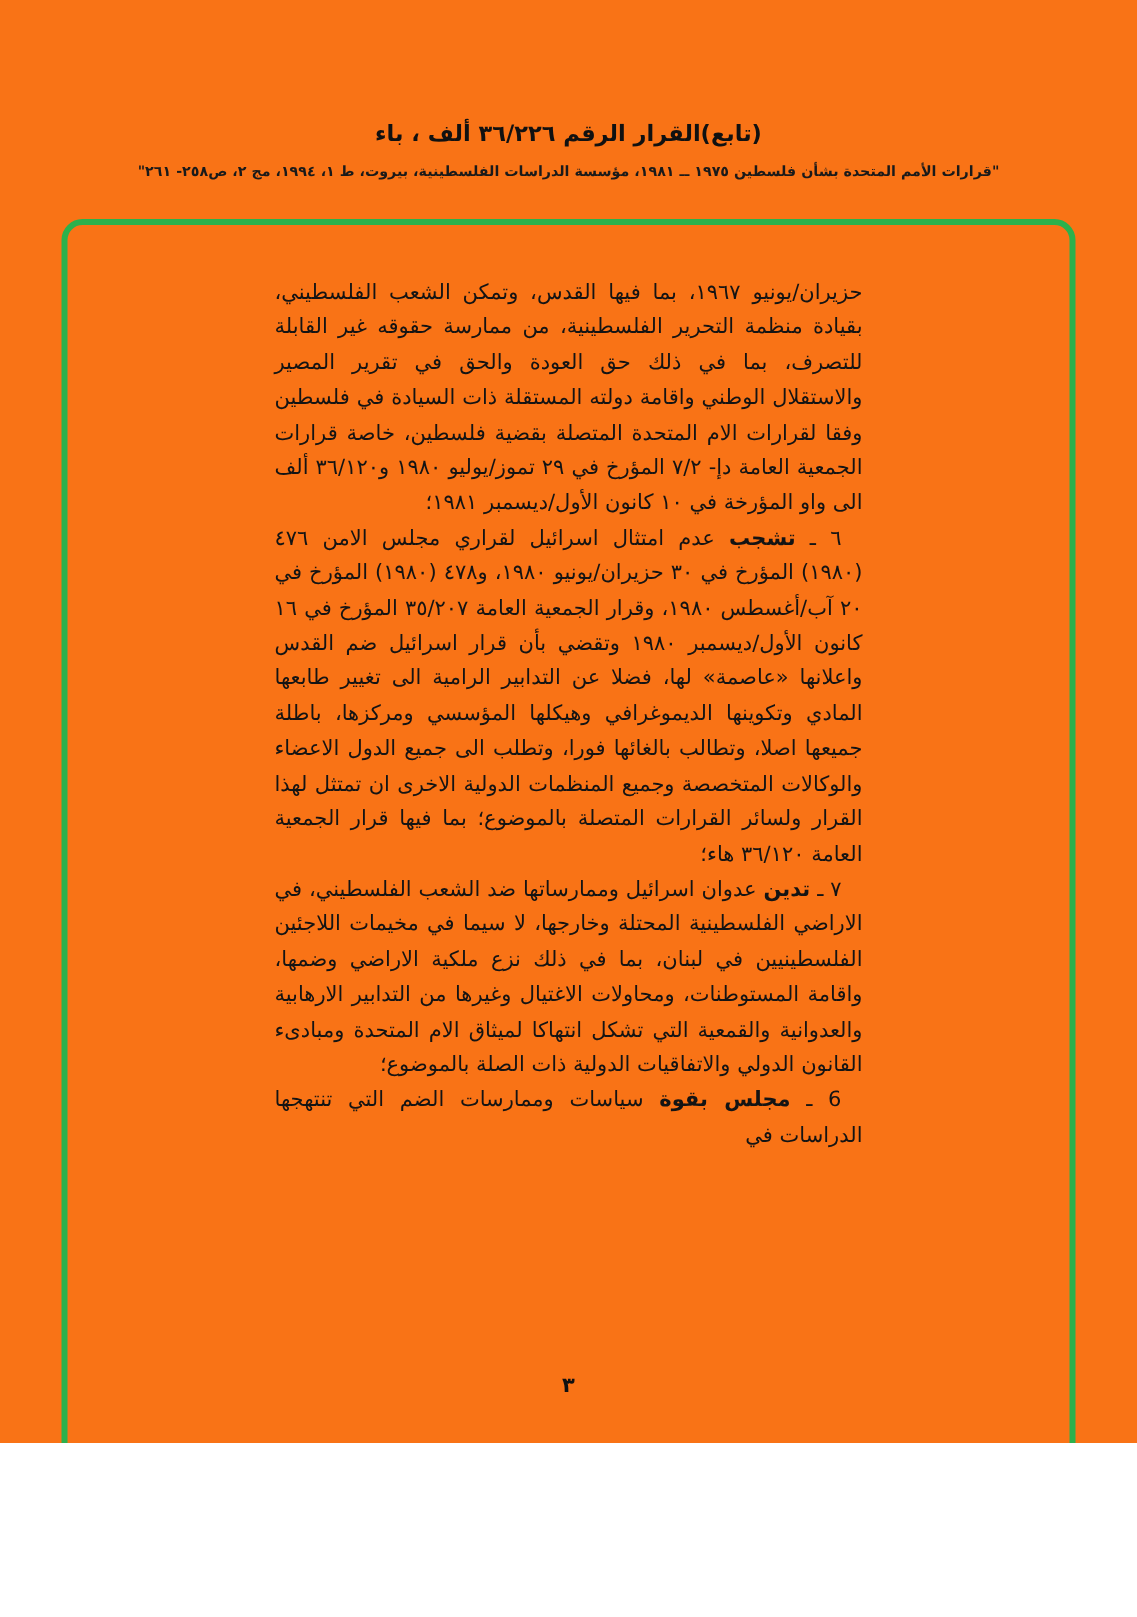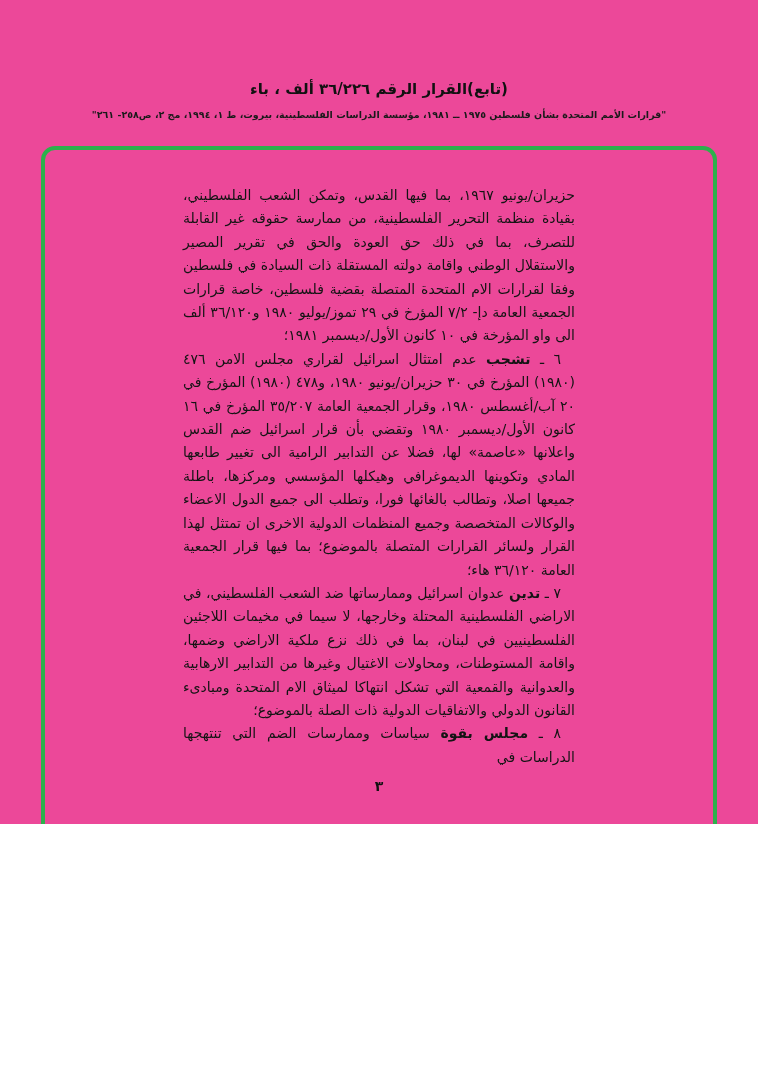--- a/index.html
+++ b/index.html
@@ -1,22 +1,22 @@
 <!DOCTYPE html>
 <html><head>
   <meta charset="utf-8">
   <style>
     * { margin: 0; padding: 0; box-sizing: border-box; }
     html, body { background: #ffffff; }
     body { font-family: "DejaVu Sans", sans-serif; color: #111111; }
     .page {
       position: relative;
       width: 758px;
-      height: 824px;
-      background: #ec4899;
+      height: 962px;
+      background: #f97316;
       overflow: hidden;
     }
     .header {
       position: absolute;
       top: 80px;
       left: 0;
       right: 0;
       text-align: center;
       direction: rtl;
     }
@@ -91,21 +91,21 @@
       <span> عدم امتثال اسرائيل لقراري مجلس الامن ٤٧٦ (١٩٨٠) المؤرخ في ٣٠ حزيران/يونيو ١٩٨٠، و٤٧٨ (١٩٨٠) المؤرخ في ٢٠ آب/أغسطس ١٩٨٠، وقرار الجمعية العامة ٣٥/٢٠٧ المؤرخ في ١٦ كانون الأول/ديسمبر ١٩٨٠ وتقضي بأن قرار اسرائيل ضم القدس واعلانها «عاصمة» لها، فضلا عن التدابير الرامية الى تغيير طابعها المادي وتكوينها الديموغرافي وهيكلها المؤسسي ومركزها، باطلة جميعها اصلا، وتطالب بالغائها فورا، وتطلب الى جميع الدول الاعضاء والوكالات المتخصصة وجميع المنظمات الدولية الاخرى ان تمتثل لهذا القرار ولسائر القرارات المتصلة بالموضوع؛ بما فيها قرار الجمعية العامة ٣٦/١٢٠ هاء؛</span>
     </p>
 
     <p class="para numbered">
       <span>٧ ـ </span>
       <span class="lead-bold">تدين</span>
       <span> عدوان اسرائيل وممارساتها ضد الشعب الفلسطيني، في الاراضي الفلسطينية المحتلة وخارجها، لا سيما في مخيمات اللاجئين الفلسطينيين في لبنان، بما في ذلك نزع ملكية الاراضي وضمها، واقامة المستوطنات، ومحاولات الاغتيال وغيرها من التدابير الارهابية والعدوانية والقمعية التي تشكل انتهاكا لميثاق الام المتحدة ومبادىء القانون الدولي والاتفاقيات الدولية ذات الصلة بالموضوع؛</span>
     </p>
 
     <p class="para numbered">
-      <span>٨ ـ </span>
+      <span>6 ـ </span>
       <span class="lead-bold">مجلس بقوة</span>
       <span> سياسات وممارسات الضم التي تنتهجها الدراسات في</span>
     </p>
 
   </div>
 
   <div class="page-number">٣</div>
 
 </div>
 

